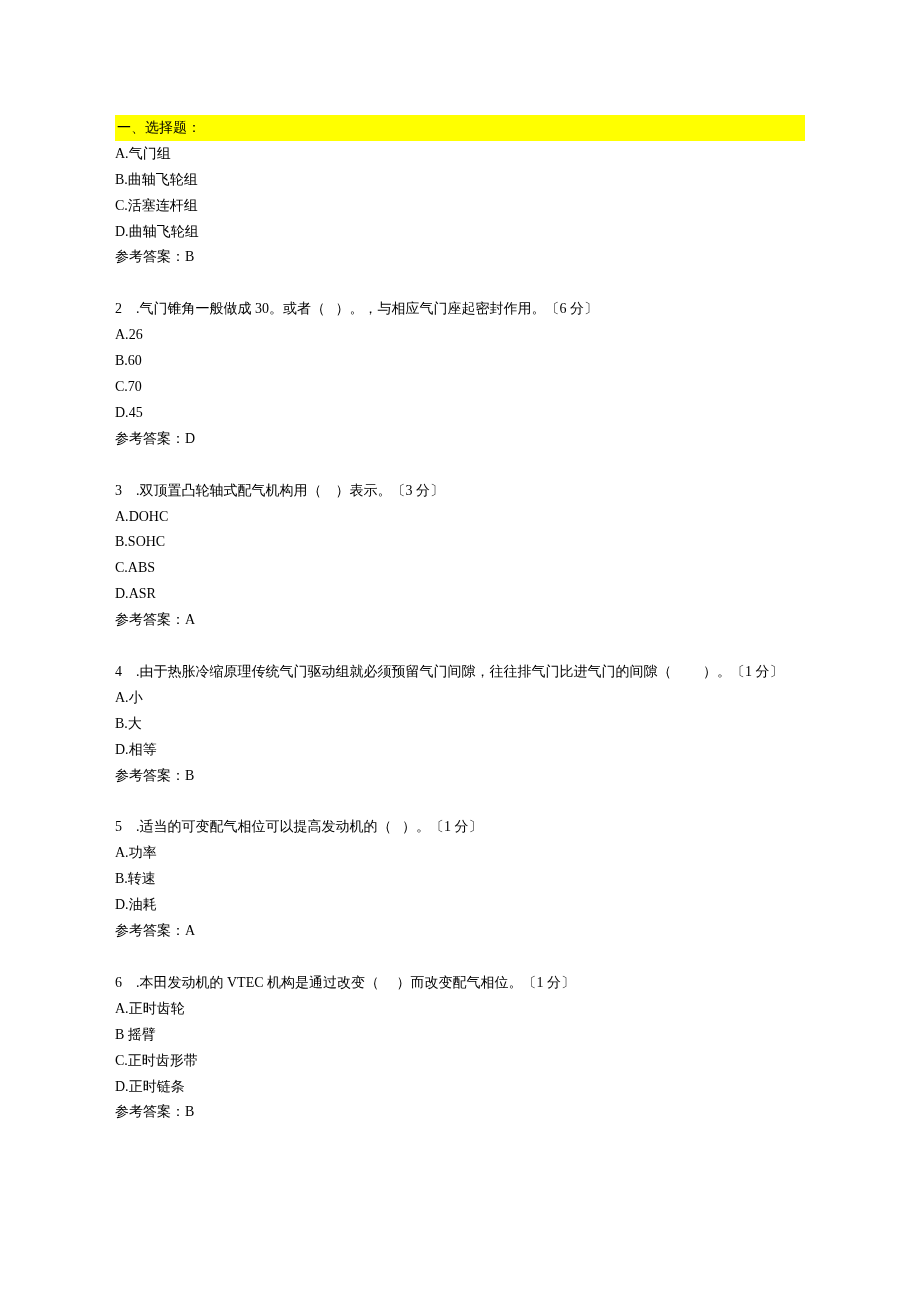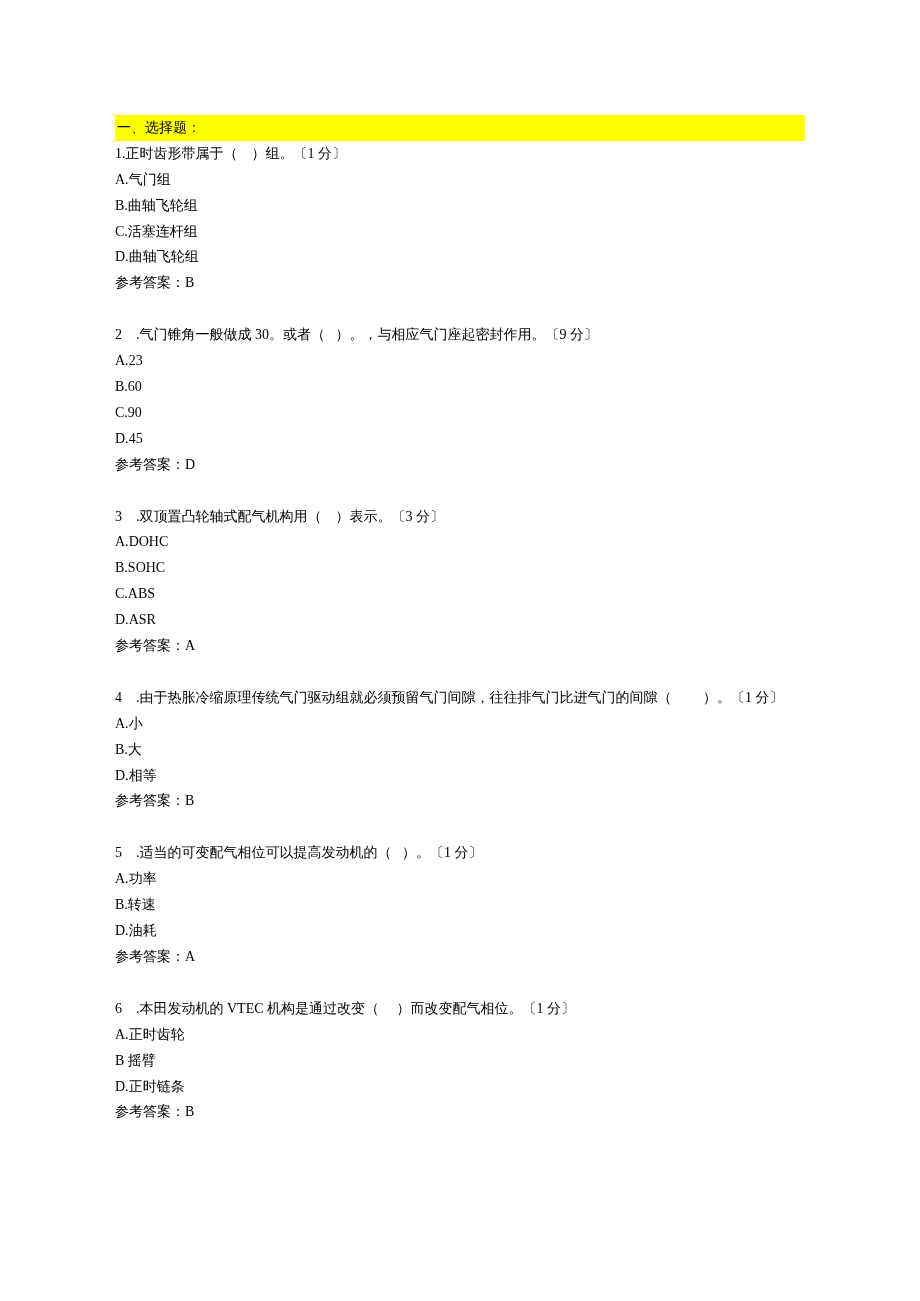--- a/index.html
+++ b/index.html
@@ -29,32 +29,31 @@
     white-space: pre-wrap;
   }
 </style>
 </head>
 <body>
 
 <div class="page">
   <span class="section-header">一、选择题：</span>
   <div id="questions-container">
       <div class="question-block">
-        <div class="q-line"><span>1.</span><span>正时齿形带属于（</span><span>    </span><span>）组。〔1 分〕</span></div>
         <div class="opt-line"><span>A.</span><span>气门组</span></div>
         <div class="opt-line"><span>B.</span><span>曲轴飞轮组</span></div>
         <div class="opt-line"><span>C.</span><span>活塞连杆组</span></div>
         <div class="opt-line"><span>D.</span><span>曲轴飞轮组</span></div>
         <div class="ans-line"><span>参考答案：</span><span>B</span></div>
       </div>
       <div class="question-block">
-        <div class="q-line"><span>2    .</span><span>气门锥角一般做成 30。或者（</span><span>   </span><span>）。，与相应气门座起密封作用。〔9 分〕</span></div>
-        <div class="opt-line"><span>A.</span><span>23</span></div>
+        <div class="q-line"><span>2    .</span><span>气门锥角一般做成 30。或者（</span><span>   </span><span>）。，与相应气门座起密封作用。〔6 分〕</span></div>
+        <div class="opt-line"><span>A.</span><span>26</span></div>
         <div class="opt-line"><span>B.</span><span>60</span></div>
-        <div class="opt-line"><span>C.</span><span>90</span></div>
+        <div class="opt-line"><span>C.</span><span>70</span></div>
         <div class="opt-line"><span>D.</span><span>45</span></div>
         <div class="ans-line"><span>参考答案：</span><span>D</span></div>
       </div>
       <div class="question-block">
         <div class="q-line"><span>3    .</span><span>双顶置凸轮轴式配气机构用（</span><span>    </span><span>）表示。〔3 分〕</span></div>
         <div class="opt-line"><span>A.</span><span>DOHC</span></div>
         <div class="opt-line"><span>B.</span><span>SOHC</span></div>
         <div class="opt-line"><span>C.</span><span>ABS</span></div>
         <div class="opt-line"><span>D.</span><span>ASR</span></div>
         <div class="ans-line"><span>参考答案：</span><span>A</span></div>
@@ -70,17 +69,18 @@
         <div class="q-line"><span>5    .</span><span>适当的可变配气相位可以提高发动机的（</span><span>   </span><span>）。〔1 分〕</span></div>
         <div class="opt-line"><span>A.</span><span>功率</span></div>
         <div class="opt-line"><span>B.</span><span>转速</span></div>
         <div class="opt-line"><span>D.</span><span>油耗</span></div>
         <div class="ans-line"><span>参考答案：</span><span>A</span></div>
       </div>
       <div class="question-block">
         <div class="q-line"><span>6    .</span><span>本田发动机的 VTEC 机构是通过改变（</span><span>     </span><span>）而改变配气相位。〔1 分〕</span></div>
         <div class="opt-line"><span>A.</span><span>正时齿轮</span></div>
         <div class="opt-line"><span>B </span><span>摇臂</span></div>
+        <div class="opt-line"><span>C.</span><span>正时齿形带</span></div>
         <div class="opt-line"><span>D.</span><span>正时链条</span></div>
         <div class="ans-line"><span>参考答案：</span><span>B</span></div>
       </div>
     </div>
 </div>
 
 </body></html>

